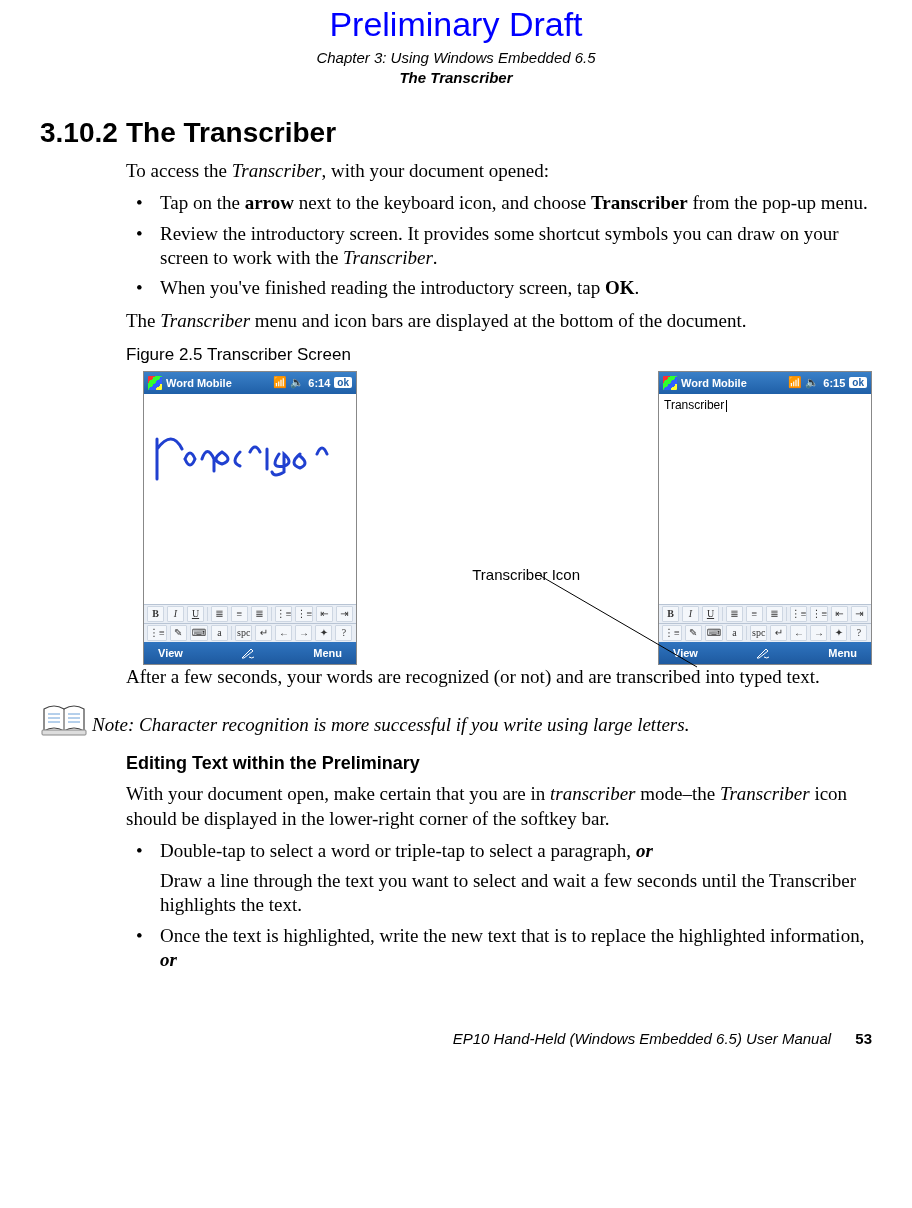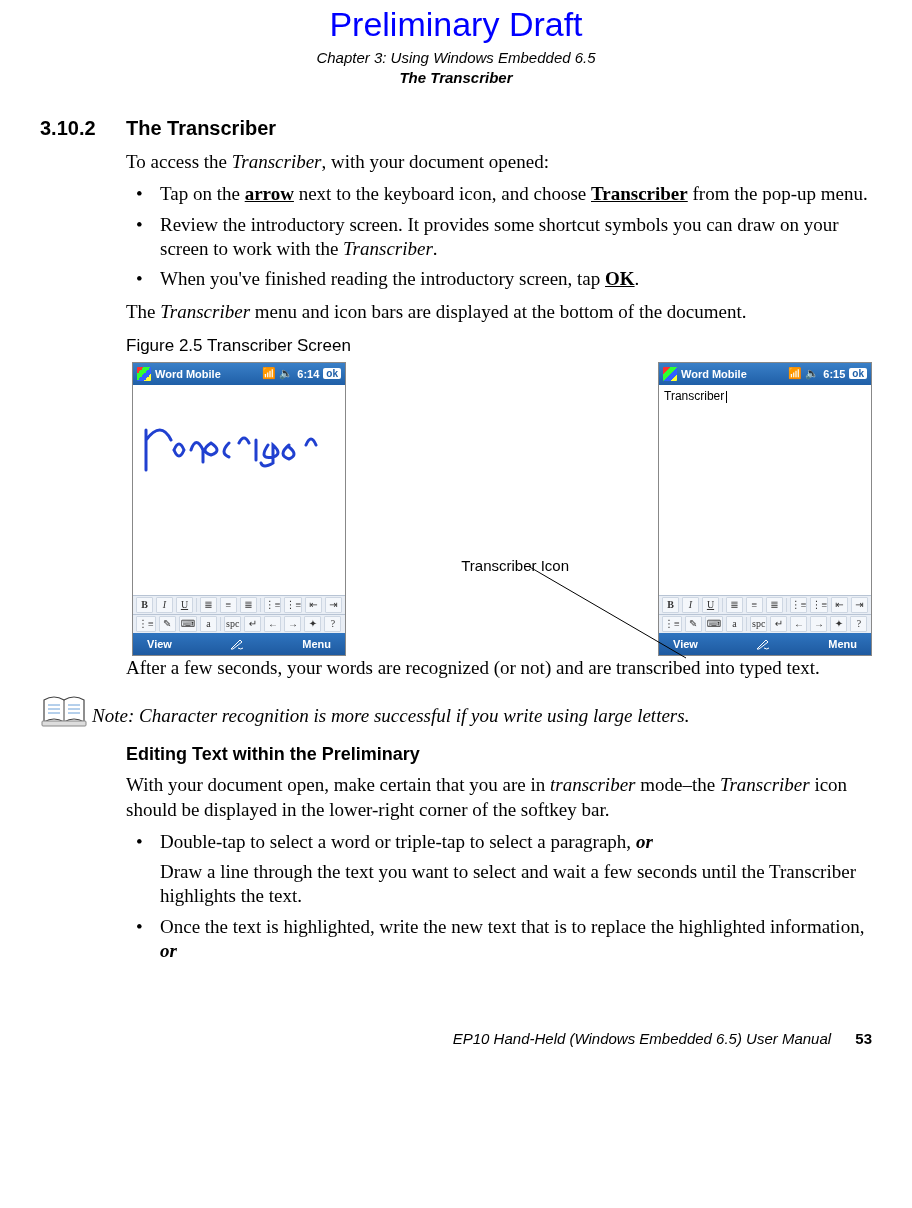--- a/index.html
+++ b/index.html
@@ -31,21 +31,21 @@
     font-family: "Trebuchet MS", Verdana, sans-serif;
     font-size: 15px;
     line-height: 1.3;
     margin-bottom: 30px;
   }
   .section-row {
     display: flex;
     align-items: baseline;
     font-family: "Trebuchet MS", Verdana, sans-serif;
     font-weight: bold;
-    font-size: 20px;
+    font-size: 28px;
     margin-bottom: 10px;
   }
   .section-num {
     width: 86px;
     flex: 0 0 86px;
   }
   .body-indent {
     margin-left: 86px;
   }
   .para {
@@ -73,21 +73,21 @@
   }
   .fig-caption {
     font-family: "Trebuchet MS", Verdana, sans-serif;
     font-size: 17px;
     margin: 12px 0 6px 0;
   }
   .fig-row {
     display: flex;
     align-items: flex-start;
     gap: 10px;
-    margin-left: 6px;
+    margin-left: 17px;
     position: relative;
   }
   .fig-row .annot {
     width: 160px;
     text-align: right;
     font-family: "Trebuchet MS", Verdana, sans-serif;
     font-size: 15px;
     position: absolute;
     left: 277px;
     top: 195px;
@@ -212,21 +212,21 @@
   .footer {
     position: absolute;
     bottom: 24px;
     right: 40px;
     font-style: italic;
     font-family: "Trebuchet MS", Verdana, sans-serif;
     font-size: 15px;
   }
   .footer .pnum { font-weight: bold; font-style: normal; margin-left: 20px; }
   .italic { font-style: italic; }
-  .bold { font-weight: bold; text-decoration: underline; }
+  .bold { font-weight: bold; }
   .bolditalic { font-weight: bold; font-style: italic; }
 </style>
 </head>
 <body>
 
 <div class="page">
 
   <div class="draft-header">Preliminary Draft</div>
 
   <div class="chapter-head">

